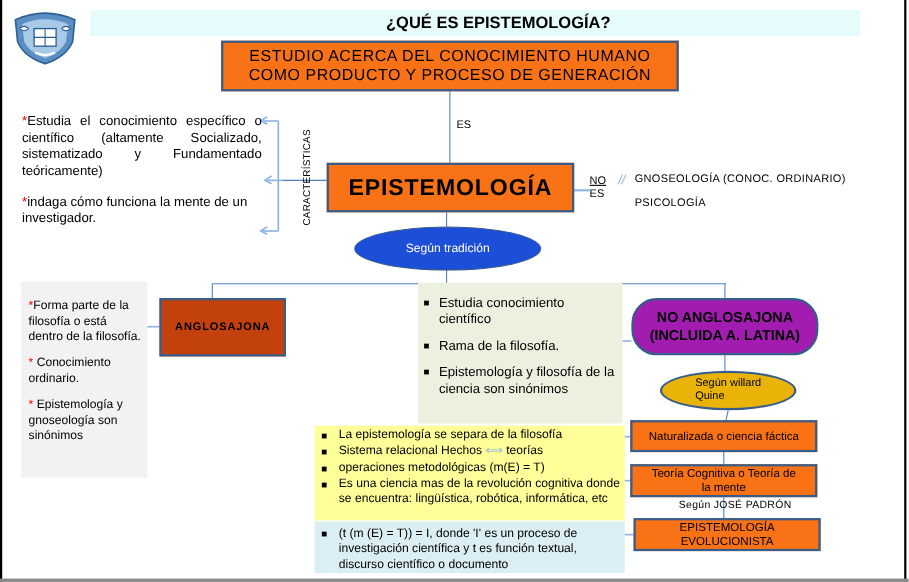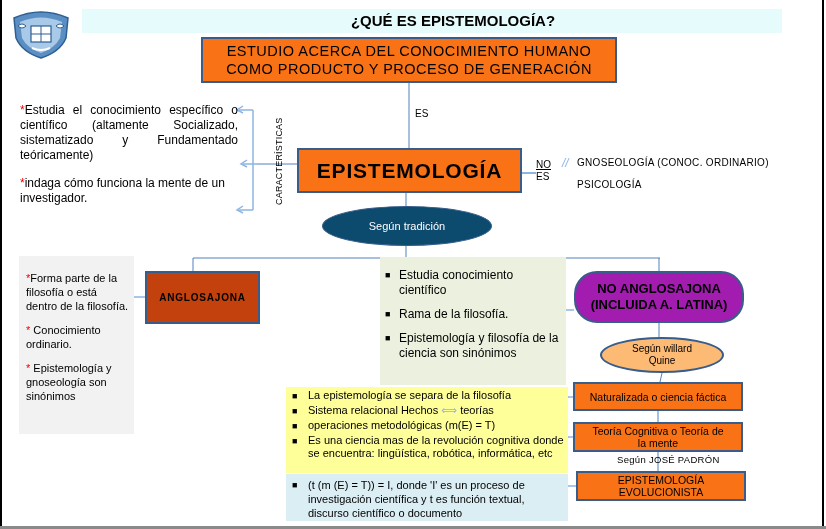--- a/index.html
+++ b/index.html
@@ -11,42 +11,42 @@
   .abs { position:absolute; }
   .logo { left:10px; top:8px; width:62px; height:52px; }
   .title-band { left:82px; top:9px; width:700px; height:24px; background:#e6fbfb; }
   .title { left:82px; top:9px; width:700px; height:24px; text-align:center; line-height:24px;
            font-weight:bold; font-size:15px; padding-left:42px; box-sizing:border-box; }
   .box { position:absolute; border:2px solid #385d8a; background:#f97316; box-sizing:border-box;
          display:flex; align-items:center; justify-content:center; text-align:center; }
   .box-def { left:201px; top:37px; width:416px; height:46px; font-size:14.5px; letter-spacing:0.5px; line-height:18px; }
   .box-epis { left:297px; top:148px; width:225px; height:45px; font-size:21px; font-weight:bold; letter-spacing:0.8px; }
   .ellipse-trad { position:absolute; left:322px; top:206px; width:168px; height:38px; border-radius:50%;
-                  background:#0c4a6e; border:1px solid #385d8a; color:#fff; font-size:11px;
+                  background:#1d4ed8; border:1px solid #385d8a; color:#fff; font-size:11px;
                   display:flex; align-items:center; justify-content:center; }
   .label-es { left:415px; top:108px; font-size:10px; }
   .label-no { left:536px; top:159px; font-size:10px; line-height:12px; }
   .slashes { left:562px; top:156px; font-size:12px; color:#8eb4e3; font-style:italic; }
   .no-item { font-size:10px; letter-spacing:0.3px; }
   .caract { position:absolute; left:241px; top:120px; width:80px; height:14px; font-size:9px;
             transform-origin:left top; transform:translate(33px,85px) rotate(-90deg); white-space:nowrap; letter-spacing:0.2px; }
   .left-text { left:20px; width:218px; font-size:12px; line-height:15px; text-align:justify; }
   .red { color:#e00; }
   .gray-panel { left:19px; top:256px; width:115px; height:178px; background:#f2f2f2; }
   .gray-text { left:26px; top:271px; width:104px; font-size:11px; line-height:14px; }
   .gray-text p { margin:0 0 10px 0; }
   .box-anglo { left:145px; top:271px; width:115px; height:53px; background:#c2410c; font-size:10px; font-weight:bold; letter-spacing:0.8px; }
   .green-panel { left:380px; top:257px; width:186px; height:128px; background:#ebf1de; }
   .green-list { left:385px; top:268px; width:176px; font-size:12px; line-height:15px; }
   .green-list .li { display:flex; margin-bottom:9px; }
   .bullet { width:14px; flex:none; font-size:9px; line-height:15px; }
   .box-noanglo { left:574px; top:271px; width:170px; height:52px; background:#a21caf; font-size:13px; font-weight:bold; line-height:16px;border-radius:23px; }
   .ellipse-quine { position:absolute; left:600px; top:337px; width:124px; height:36px; border-radius:50%;
-                   background:#fdba74; border:2px solid #385d8a; box-sizing:border-box; font-size:10px;
-                   display:flex; align-items:center; justify-content:center; text-align:center; line-height:12px; }
+                   background:#eab308; border:2px solid #385d8a; box-sizing:border-box; font-size:10px;
+                   display:flex; align-items:center; justify-content:center; text-align:left; line-height:12px; }
   .box-natur { left:573px; top:382px; width:170px; height:29px; font-size:10.5px; }
   .box-cogn { left:573px; top:422px; width:170px; height:30px; font-size:10.5px; line-height:12px; }
   .label-padron { left:617px; top:454px; font-size:9.5px; letter-spacing:0.3px; }
   .box-evol { left:576px; top:471px; width:170px; height:30px; font-size:10.5px; line-height:12px; }
   .yellow-panel { left:286px; top:387px; width:282px; height:86px; background:#ffff99; }
   .yellow-list { left:292px; top:389px; width:276px; font-size:11px; line-height:12.5px; }
   .blue-panel { left:286px; top:474px; width:282px; height:47px; background:#dbeef4; }
   .blue-list { left:292px; top:478px; width:270px; font-size:11px; line-height:14px; }
   .yl { display:flex; }
   .yl .bullet { width:16px; }

